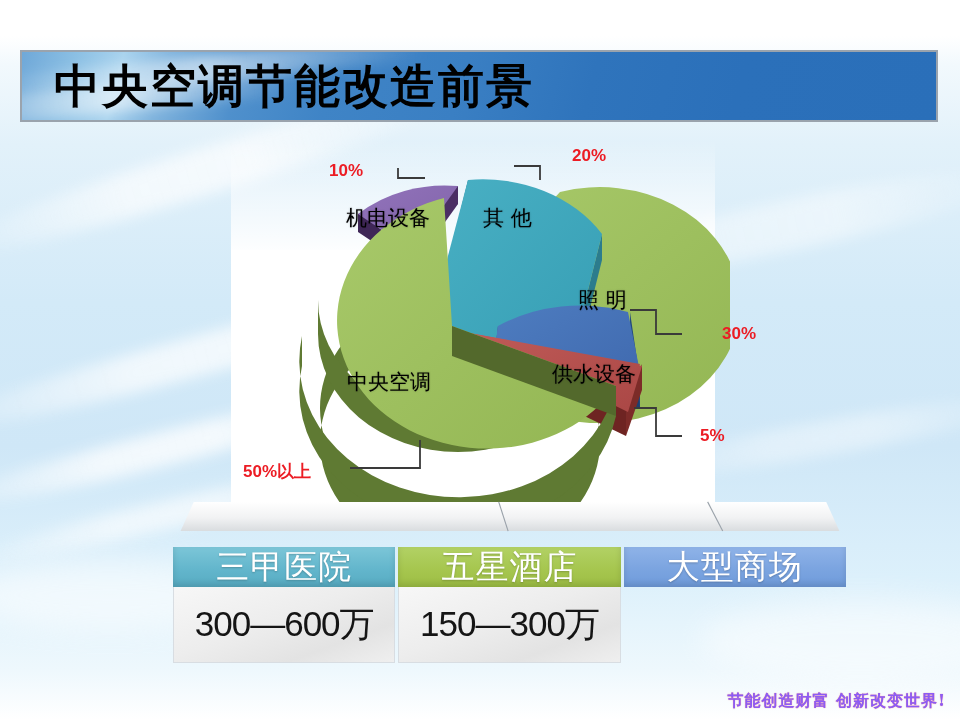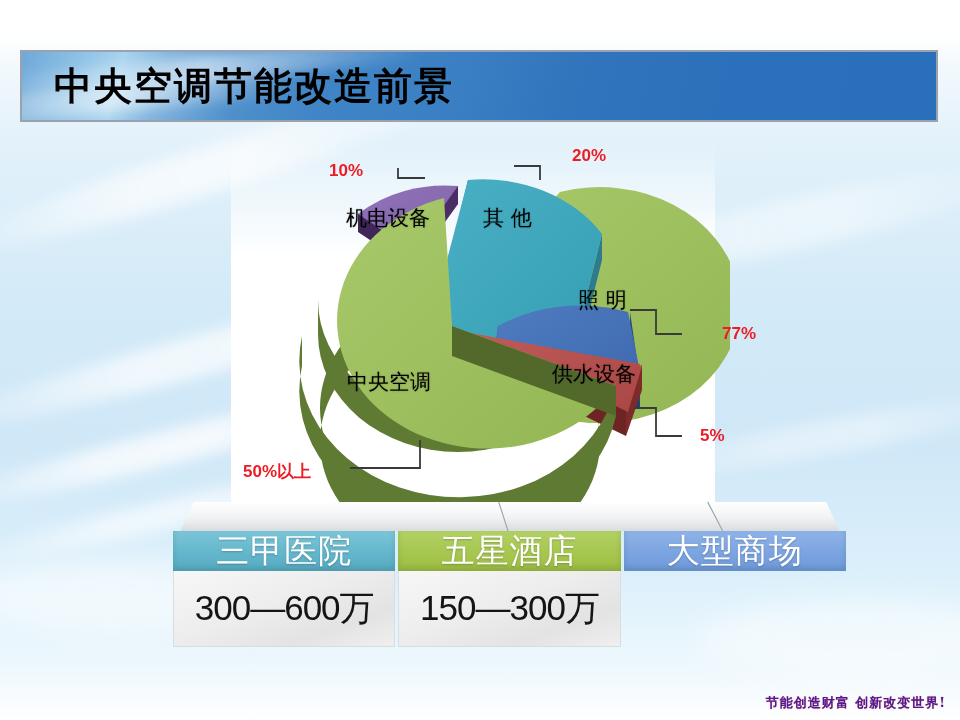--- a/index.html
+++ b/index.html
@@ -34,21 +34,21 @@
     overflow:hidden;
   }
   #title-banner .bstreak{
     position:absolute;left:-4%;width:48%;height:26px;
     background:linear-gradient(90deg,rgba(255,255,255,0),rgba(255,255,255,.55),rgba(255,255,255,0));
     filter:blur(6px);transform:rotate(-6deg);
   }
   #title-text{
     position:absolute;left:32px;top:50%;transform:translateY(-50%);
     font-family:"DejaVu Serif","Liberation Serif",serif;
-    font-weight:bold;font-size:38px;color:#000;letter-spacing:2px;
+    font-weight:bold;font-size:46px;color:#000;letter-spacing:2px;
     white-space:nowrap;line-height:1;
   }
 
   
   #chart-panel{
     position:absolute;left:231px;top:250px;width:484px;height:254px;
     background:#ffffff;
   }
   #chart-panel-top{
     position:absolute;left:231px;top:140px;width:484px;height:110px;
@@ -76,33 +76,34 @@
   #table-grid{
     position:absolute;left:13px;top:31px;width:673px;height:134px;display:flex;
   }
   .tcol{flex:1;display:flex;flex-direction:column;}
   .tcol + .tcol{margin-left:3px;}
   .thead{
     height:40px;display:flex;align-items:center;justify-content:center;
     font-family:"DejaVu Serif","Liberation Serif",serif;font-size:33px;color:#ffffff;
     text-shadow:0 1px 2px rgba(0,0,0,.22);letter-spacing:1px;
     box-shadow:inset 0 -3px 6px rgba(0,0,0,.12);
+    margin-top:16px;
   }
   .tcell{
     height:76px;display:flex;align-items:center;justify-content:center;
     font-family:"Liberation Sans","DejaVu Sans",sans-serif;font-size:35px;color:#151515;
     background:linear-gradient(160deg,#f7f7f7 0%,#ededed 45%,#e3e3e3 75%,#efefef 100%);
     border:1px solid #d8dde2;border-top:none;box-sizing:border-box;
     letter-spacing:-1px;
   }
 
   
   #footer-slogan{
     position:absolute;right:14px;bottom:8px;
-    color:#4c1d95;font-weight:bold;font-size:13px;letter-spacing:1px;
+    color:#8b5cf6;font-weight:bold;font-size:16px;letter-spacing:1px;
     font-family:"DejaVu Serif","Liberation Serif",serif;
     white-space:nowrap;
     text-shadow:0 0 1px rgba(238,27,34,.6);
   }
 </style>
 </head>
 <body>
 
 <div id="slide">
 
@@ -210,21 +211,21 @@
     </svg>
 
     <div class="slice-label" style="left:346px;top:204px;">机电设备</div>
     <div class="slice-label" style="left:483px;top:204px;">其 他</div>
     <div class="slice-label" style="left:578px;top:286px;">照 明</div>
     <div class="slice-label" style="left:552px;top:360px;text-align:right;">供水设备</div>
     <div class="slice-label" style="left:347px;top:368px;font-family:Liberation Serif, serif;">中央空调</div>
 
     <div class="pct-label" style="left:572px;top:146px;">20%</div>
     <div class="pct-label" style="left:329px;top:161px;">10%</div>
-    <div class="pct-label" style="left:722px;top:324px;">77%</div>
+    <div class="pct-label" style="left:722px;top:324px;">30%</div>
     <div class="pct-label" style="left:700px;top:426px;">5%</div>
     <div class="pct-label" style="left:243px;top:460px;">50%以上</div>
   </div>
 
   <div id="table-block">
     <svg id="table-bevel" width="700" height="34" viewBox="0 0 700 34">
       <defs>
         <linearGradient id="bevelG" x1="0" y1="0" x2="0" y2="1">
           <stop offset="0%" stop-color="#ffffff"></stop>
           <stop offset="55%" stop-color="#f1f2f3"></stop>

